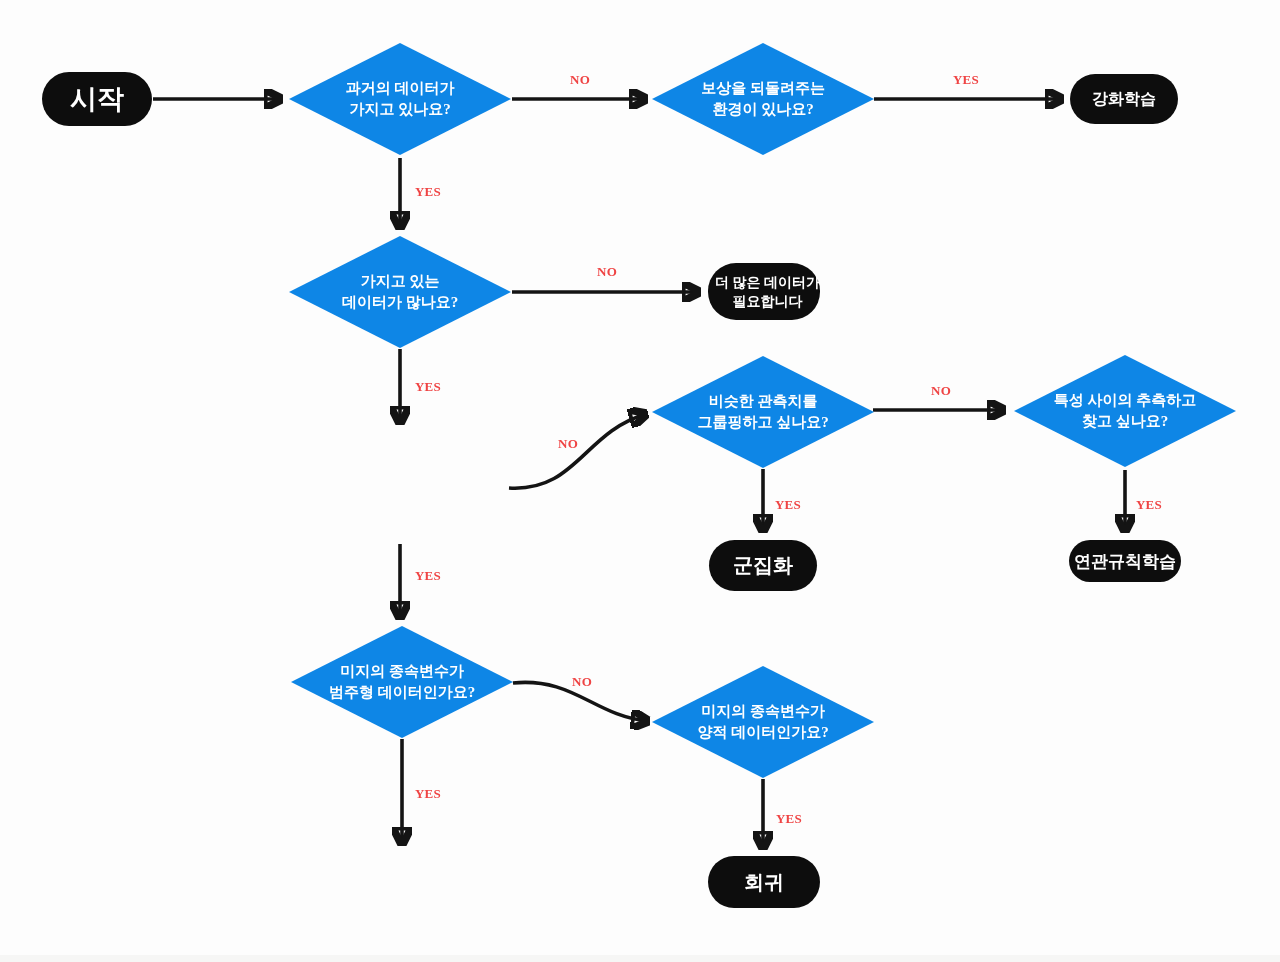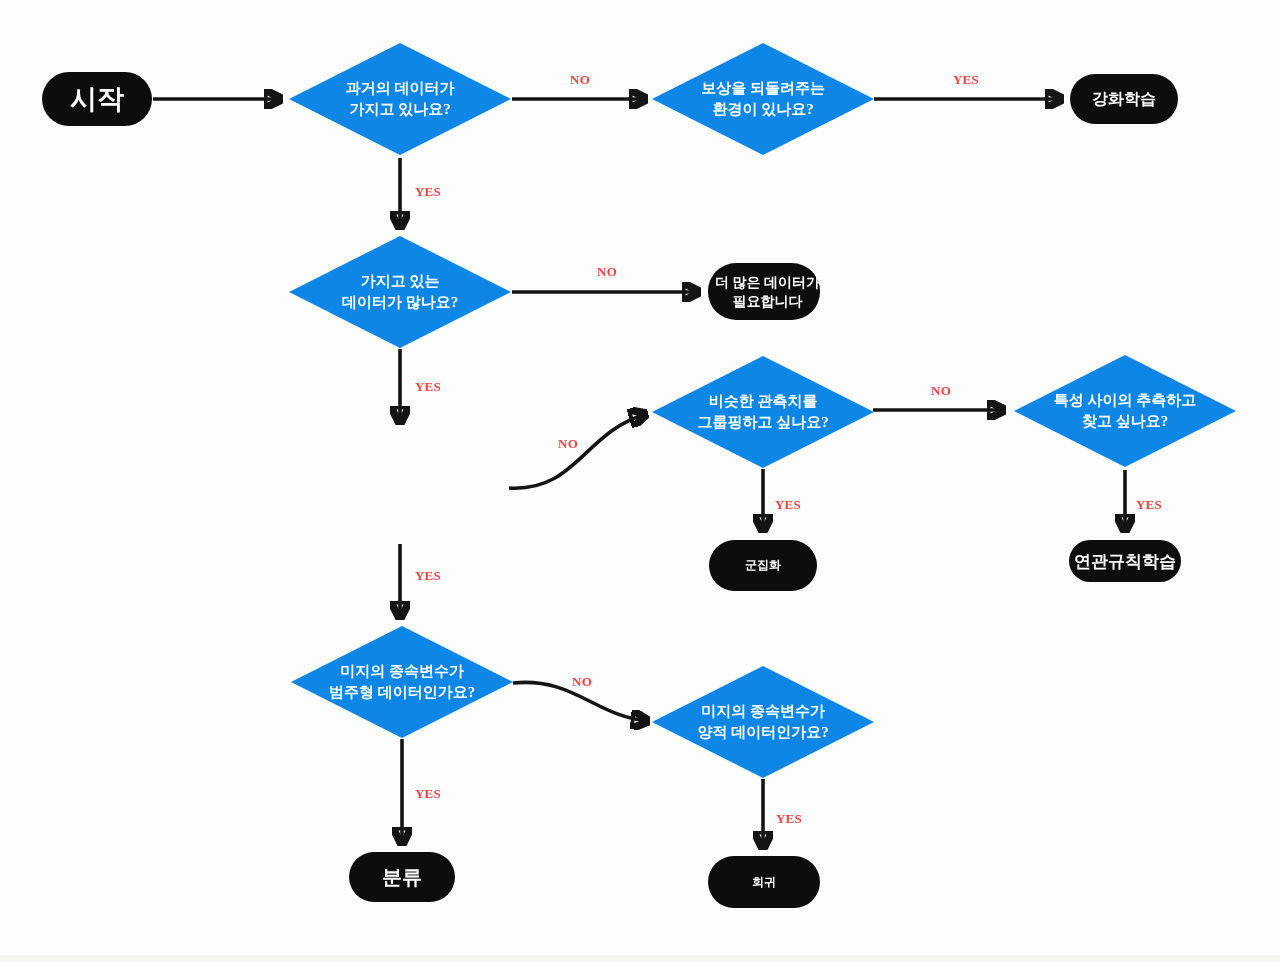--- a/index.html
+++ b/index.html
@@ -95,33 +95,30 @@
 
   <div class="pill" style="left:1070px; top:74px; width:108px; height:50px; font-size:16px; border-radius:25px;">
     <span>강화학습</span>
   </div>
 
   <div class="pill" style="left:708px; top:263px; width:112px; height:57px; font-size:14px; line-height:19px;justify-content:flex-end;">
     <span>더 많은 데이터가
 필요합니다</span>
   </div>
 
-  <div class="pill" style="left:709px; top:540px; width:108px; height:51px; font-size:12px; border-radius:26px;">
+  <div class="pill" style="left:709px; top:540px; width:108px; height:51px; font-size:20px; border-radius:26px;">
     <span>군집화</span>
   </div>
 
   <div class="pill" style="left:1069px; top:540px; width:112px; height:42px; font-size:17px; border-radius:26px;">
     <span>연관규칙학습</span>
   </div>
 
-  <div class="pill" style="left:349px; top:852px; width:106px; height:50px; font-size:20px; border-radius:25px;">
-    <span>분류</span>
-  </div>
 
-  <div class="pill" style="left:708px; top:856px; width:112px; height:52px; font-size:12px; border-radius:26px;">
+  <div class="pill" style="left:708px; top:856px; width:112px; height:52px; font-size:20px; border-radius:26px;">
     <span>회귀</span>
   </div>
 
   <div class="diamond" style="left:289px; top:43px;">
     <span>과거의 데이터가
 가지고 있나요?</span>
   </div>
 
   <div class="diamond" style="left:652px; top:43px;">
     <span>보상을 되돌려주는

